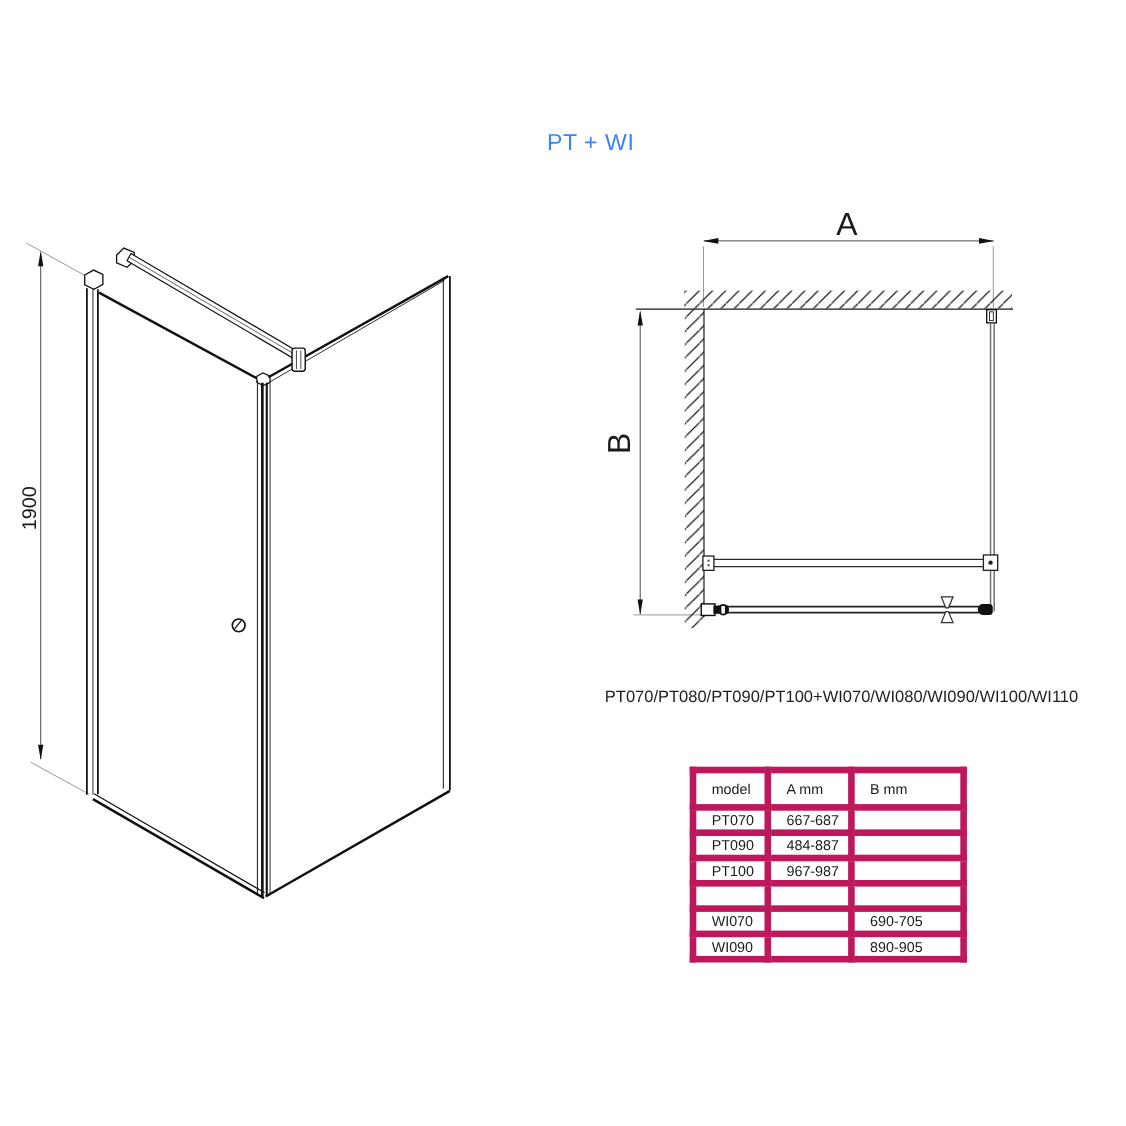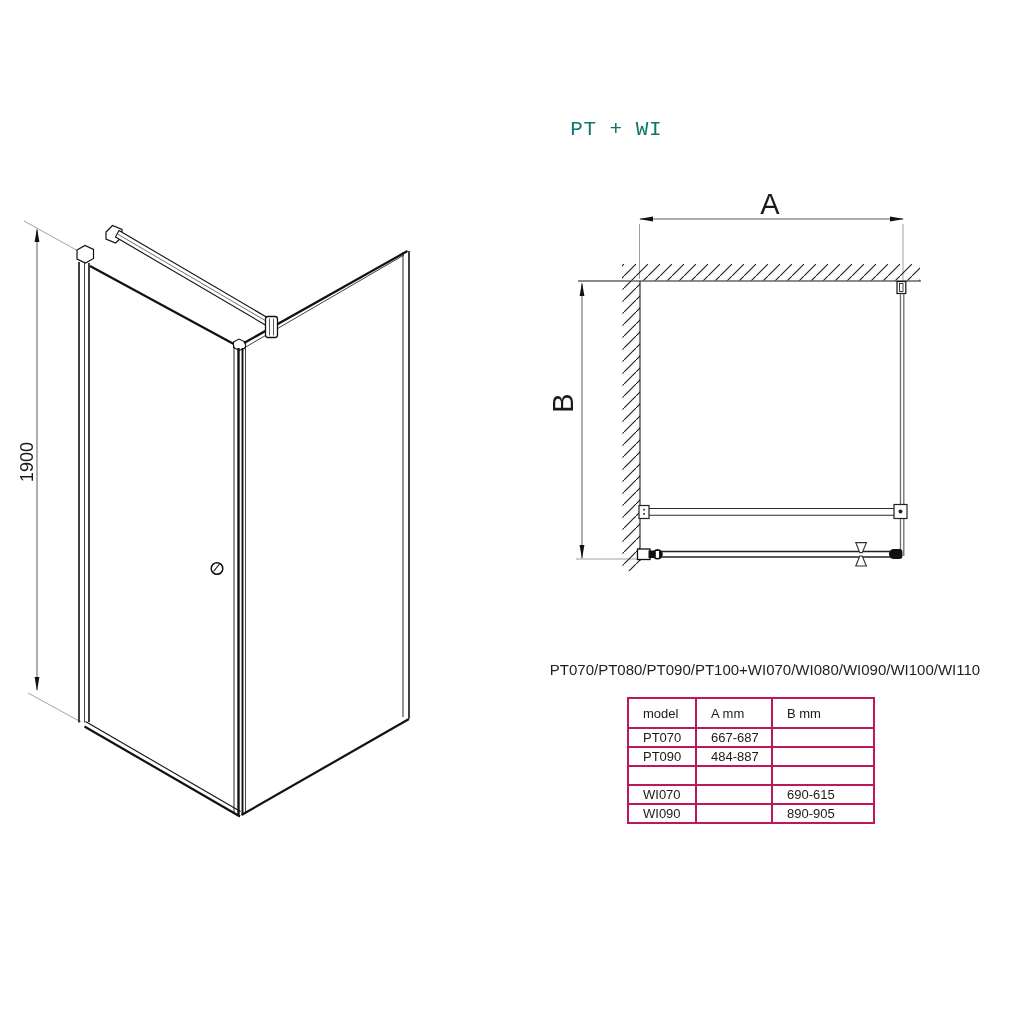--- a/index.html
+++ b/index.html
@@ -2,34 +2,34 @@
 <html><head>
 <meta charset="utf-8">
 <style>
   html,body{margin:0;padding:0;background:#ffffff;}
   .stage{
     position:relative;width:1024px;height:1024px;background:#ffffff;overflow:hidden;
     font-family:"Liberation Sans",sans-serif;color:#1a1a1a;
   }
   .art{position:absolute;left:0;top:0;width:1024px;height:1024px;}
   .page-title{
-    position:absolute;left:412px;top:118px;width:250px;text-align:right;
-    font-size:21px;letter-spacing:0.5px;color:#0f766e;font-family:Liberation Mono, monospace;
+    position:absolute;left:412px;top:118px;width:250px;text-align:center;
+    font-size:21px;letter-spacing:0.5px;color:#3b82f6;
   }
   .models-subtitle{
-    position:absolute;left:528px;top:661px;width:474px;text-align:center;
+    position:absolute;left:528px;top:625px;width:474px;text-align:center;
     font-size:15px;color:#1f1f1f;white-space:nowrap;
   }
   .spec-table{
     position:absolute;left:627px;top:697px;width:237px;
     border-collapse:collapse;table-layout:fixed;
     font-size:13px;color:#1a1a1a;
   }
   .spec-table td,.spec-table th{
-    border:2px solid #be185d;font-weight:normal;text-align:left;
+    border:6px solid #be185d;font-weight:normal;text-align:left;
     padding:0 0 0 14px;overflow:hidden;white-space:nowrap;
   }
   .spec-table{border:2px solid #2b2b2b;}
   .spec-table th{height:28px;}
   .spec-table td{height:17px;}
   .col-model{width:68px;}
   .col-a{width:76px;}
   .col-b{width:102px;padding-left:16px;}
   svg text{font-family:"Liberation Sans",sans-serif;fill:#1a1a1a;}
   .dim-label{font-size:29px;}
@@ -182,28 +182,33 @@
       <td>PT070</td>
       <td>667-687</td>
       <td class="col-b"></td>
     </tr>
     <tr>
       <td>PT090</td>
       <td>484-887</td>
       <td class="col-b"></td>
     </tr>
     <tr>
+      <td>PT100</td>
+      <td>967-987</td>
+      <td class="col-b"></td>
+    </tr>
+    <tr>
       <td></td>
       <td></td>
       <td class="col-b"></td>
     </tr>
     <tr>
       <td>WI070</td>
       <td></td>
-      <td class="col-b">690-615</td>
+      <td class="col-b">690-705</td>
     </tr>
     <tr>
       <td>WI090</td>
       <td></td>
       <td class="col-b">890-905</td>
     </tr>
   </tbody>
     </table>
 
 </div>

